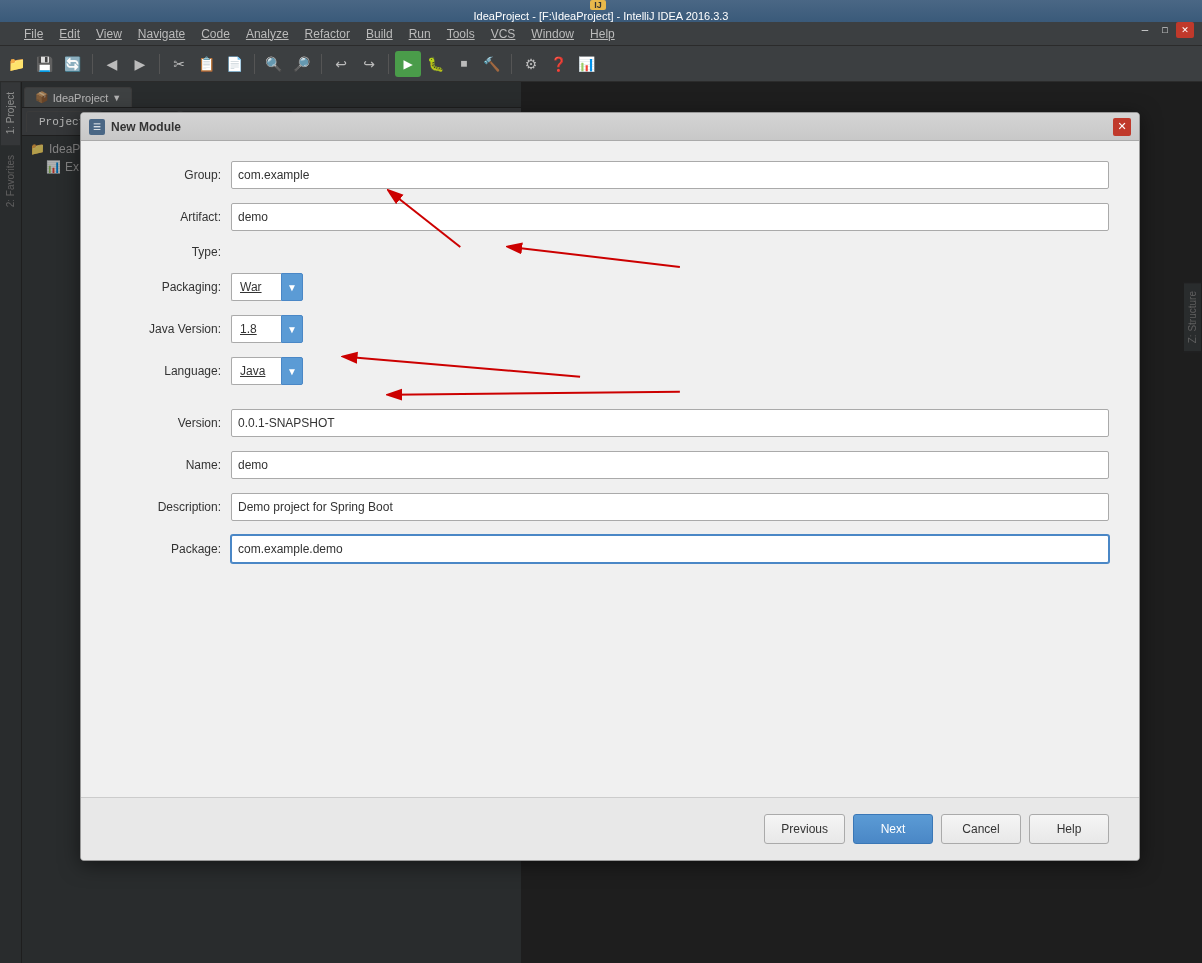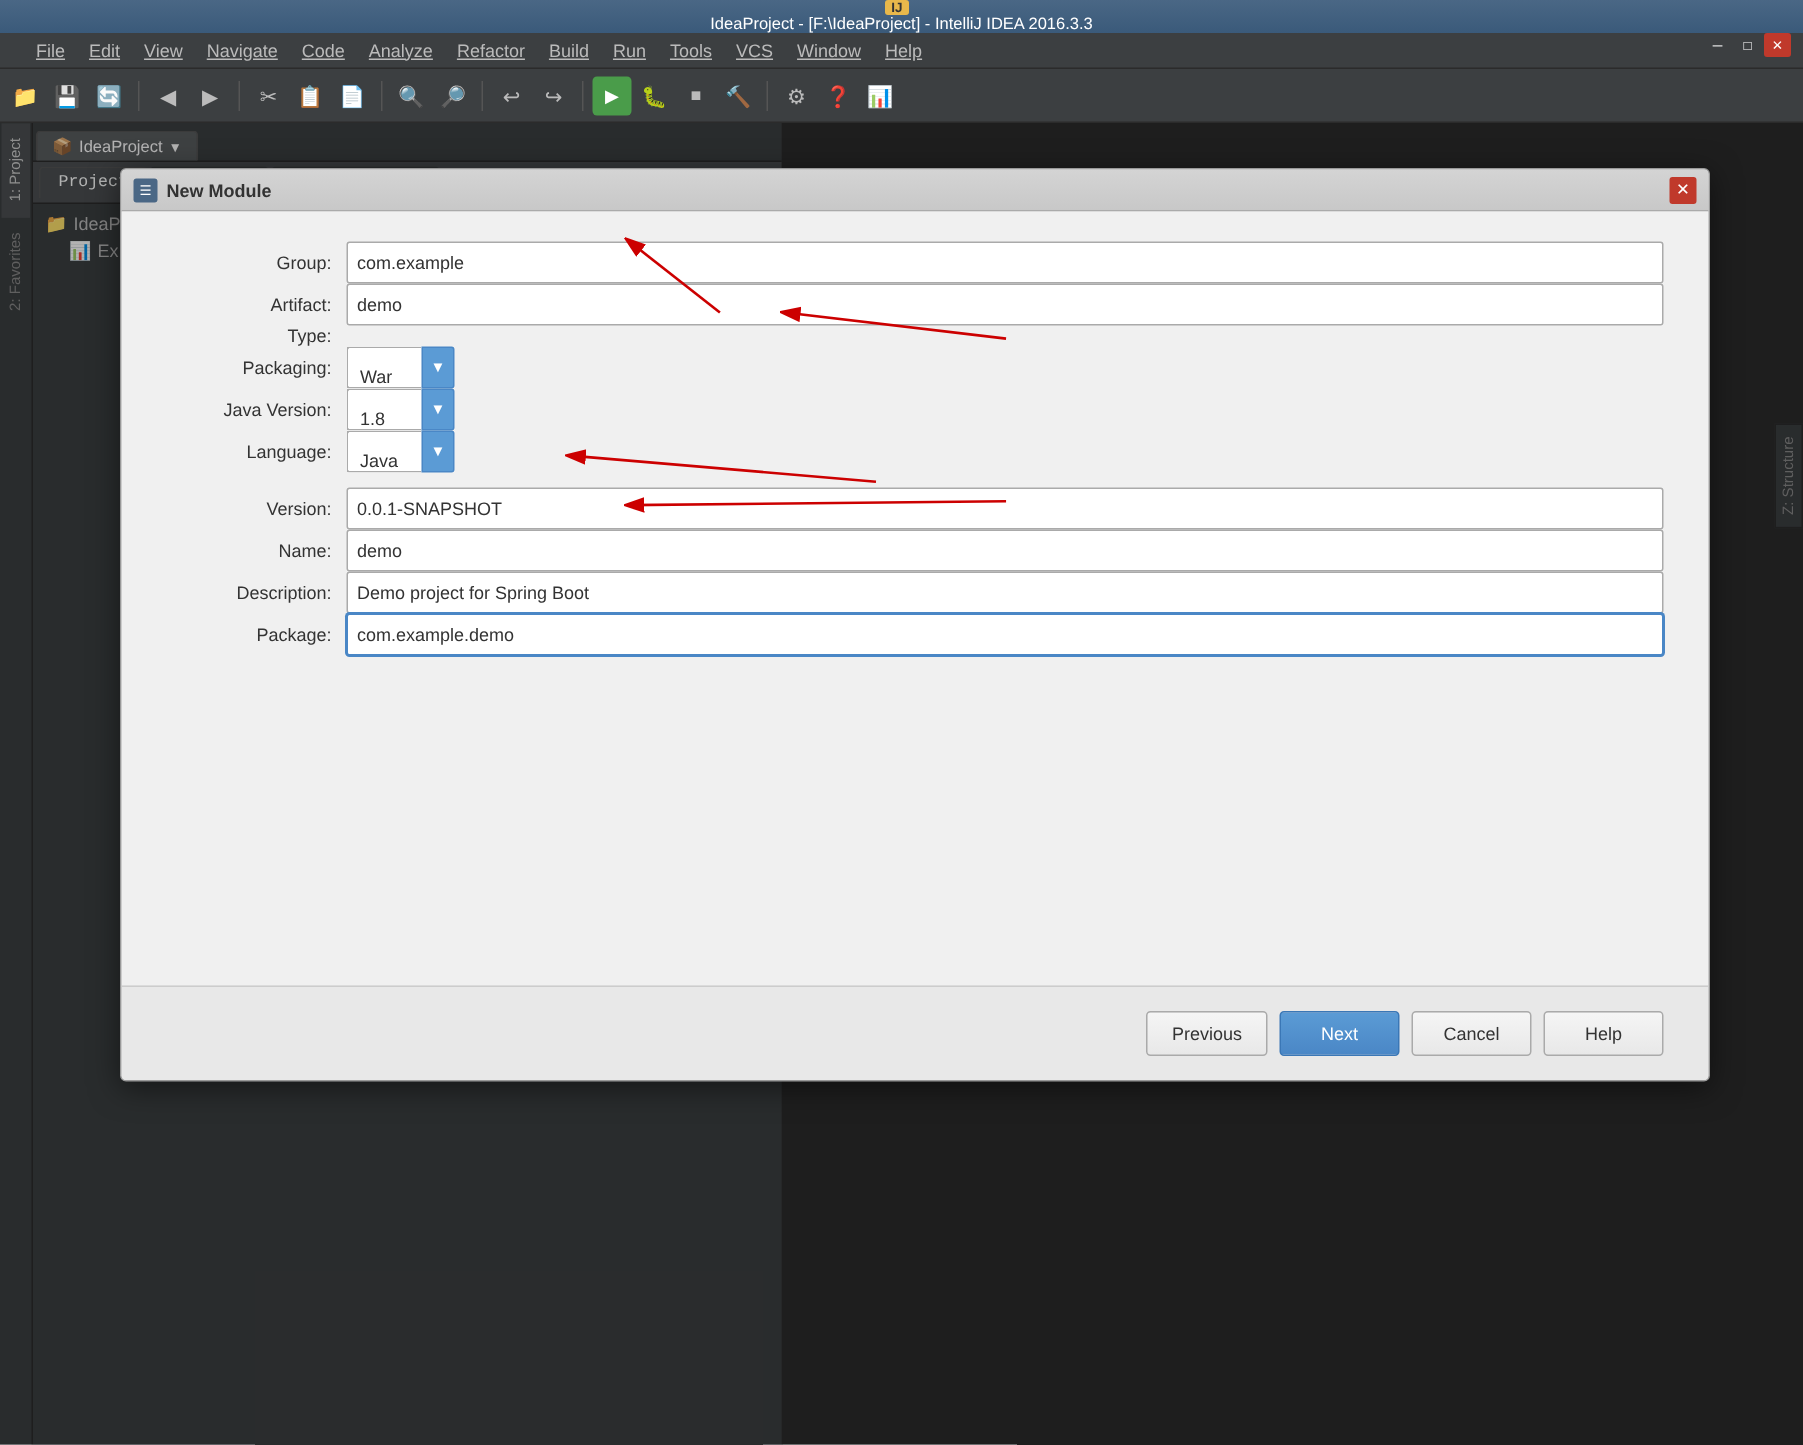--- a/index.html
+++ b/index.html
@@ -244,20 +244,21 @@
     }
 
     .dialog-content {
       padding: 20px 30px;
       background: #f0f0f0;
     }
 
     .form-row {
       display: flex;
       align-items: center;
+      margin-bottom: 14px;
     }
     .form-label {
       width: 120px;
       font-size: 12px;
       color: #333;
       text-align: right;
       padding-right: 10px;
     }
     .form-input {
       flex: 1;
@@ -316,22 +317,23 @@
     .form-small-select-text {
       height: 28px;
       border: 1px solid #aaa;
       border-right: none;
       border-radius: 2px 0 0 2px;
       padding: 0 8px;
       font-size: 12px;
       background: white;
       color: #333;
       display: flex;
-      align-items: flex-end;
+      align-items: center;
       min-width: 50px;
+      text-decoration: underline;
     }
     .form-small-dropdown-btn {
       width: 22px;
       height: 28px;
       background: #5b9bd5;
       border: 1px solid #4a87c6;
       border-radius: 0 2px 2px 0;
       display: flex;
       align-items: center;
       justify-content: center;

